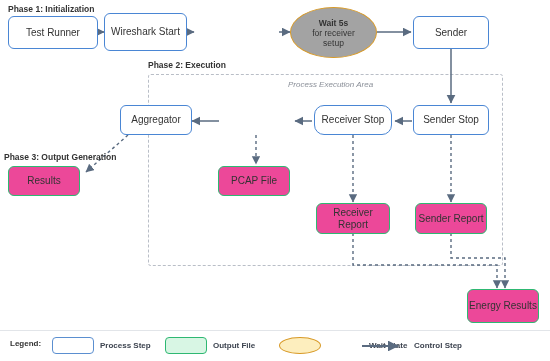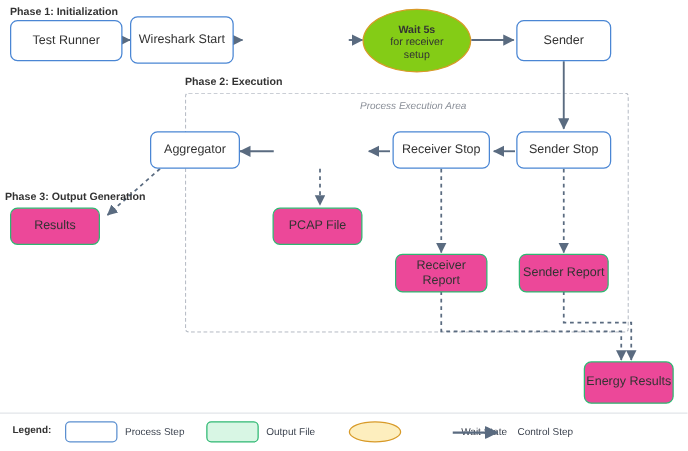--- a/index.html
+++ b/index.html
@@ -8,34 +8,34 @@
        -webkit-font-smoothing:antialiased;}
   #canvas{position:absolute;left:0;top:0;width:550px;height:361px;}
   svg.layer{position:absolute;left:0;top:0;width:550px;height:361px;overflow:visible;}
   svg.edges{z-index:1;}
   .node{position:absolute;box-sizing:border-box;display:flex;align-items:center;
         justify-content:center;text-align:center;z-index:3;}
   .proc{background:#ffffff;border:1.6px solid #4a86d4;border-radius:6px;
         color:#333333;font-size:10px;line-height:12px;}
   .outfile{background:#ec4899;border:1.6px solid #2eb872;border-radius:6px;
         color:#333333;font-size:10px;line-height:12px;}
-  .wait{background:#84cc16;border:1.6px solid #d89a28;border-radius:50%;
+  .wait{background:#a3a3a3;border:1.6px solid #d89a28;border-radius:50%;
         color:#333333;font-size:8.5px;line-height:10px;}
   .wait b{font-size:8.5px;font-weight:bold;}
   .phase-label{position:absolute;font-size:8.5px;font-weight:bold;color:#333333;z-index:4;white-space:nowrap;}
   .area-label{position:absolute;font-size:8px;font-style:italic;color:#8a8f98;z-index:4;white-space:nowrap;}
   .container-box{position:absolute;border:1.2px dashed #b9bec7;border-radius:3px;
         box-sizing:border-box;z-index:0;background:transparent;}
   .legend{position:absolute;left:0;top:330px;width:550px;height:31px;z-index:4;}
   .legend-title{position:absolute;left:10px;top:9px;font-size:8px;font-weight:bold;color:#333;}
   .lg-item{position:absolute;top:0;height:31px;display:flex;align-items:center;gap:6px;}
   .lg-swatch-proc{width:40px;height:15px;border:1.5px solid #5b8fd0;border-radius:4px;background:#fff;}
   .lg-swatch-out{width:40px;height:15px;border:1.5px solid #2eb872;border-radius:4px;background:#d8f6e4;}
   .lg-swatch-wait{width:40px;height:15px;border:1.5px solid #d89a28;border-radius:50%;background:#fdeebe;}
-  .lg-text{font-size:8px;color:#3d4450;white-space:nowrap;}
+  .lg-text{font-size:8px;color:#3d4450;white-space:nowrap;font-weight:bold;}
   .lg-arrow{width:46px;height:10px;}
   .sep{position:absolute;left:0;top:0;width:550px;height:1px;background:#e2e5e9;}
 </style>
 </head>
 <body>
 
 <div id="canvas">
 
   <div class="container-box" style="left:148px;top:74px;width:355px;height:192px;"></div>
 
@@ -87,21 +87,21 @@
 
   <div class="node proc" style="left:8px;top:16px;width:90px;height:33px;">Test Runner</div>
   <div class="node proc" style="left:104px;top:13px;width:83px;height:38px;">Wireshark Start</div>
   <div class="node wait" style="left:290px;top:7px;width:87px;height:51px;flex-direction:column;">
     <b>Wait 5s</b>
     <span style="display:block;max-width:62px;">for receiver setup</span>
   </div>
   <div class="node proc" style="left:413px;top:16px;width:76px;height:33px;">Sender</div>
 
   <div class="node proc" style="left:120px;top:105px;width:72px;height:30px;">Aggregator</div>
-  <div class="node proc" style="left:314px;top:105px;width:78px;height:30px;">Receiver Stop</div>
+  <div class="node proc" style="left:314px;top:105px;width:78px;height:30px;border-radius:10px;">Receiver Stop</div>
   <div class="node proc" style="left:413px;top:105px;width:76px;height:30px;">Sender Stop</div>
 
   <div class="node outfile" style="left:218px;top:166px;width:72px;height:30px;">PCAP File</div>
   <div class="node outfile" style="left:316px;top:203px;width:74px;height:31px;">Receiver Report</div>
   <div class="node outfile" style="left:415px;top:203px;width:72px;height:31px;">Sender Report</div>
   <div class="node outfile" style="left:8px;top:166px;width:72px;height:30px;">Results</div>
   <div class="node outfile" style="left:467px;top:289px;width:72px;height:34px;">Energy Results</div>
 
   <div class="legend">
     <div class="sep"></div>

